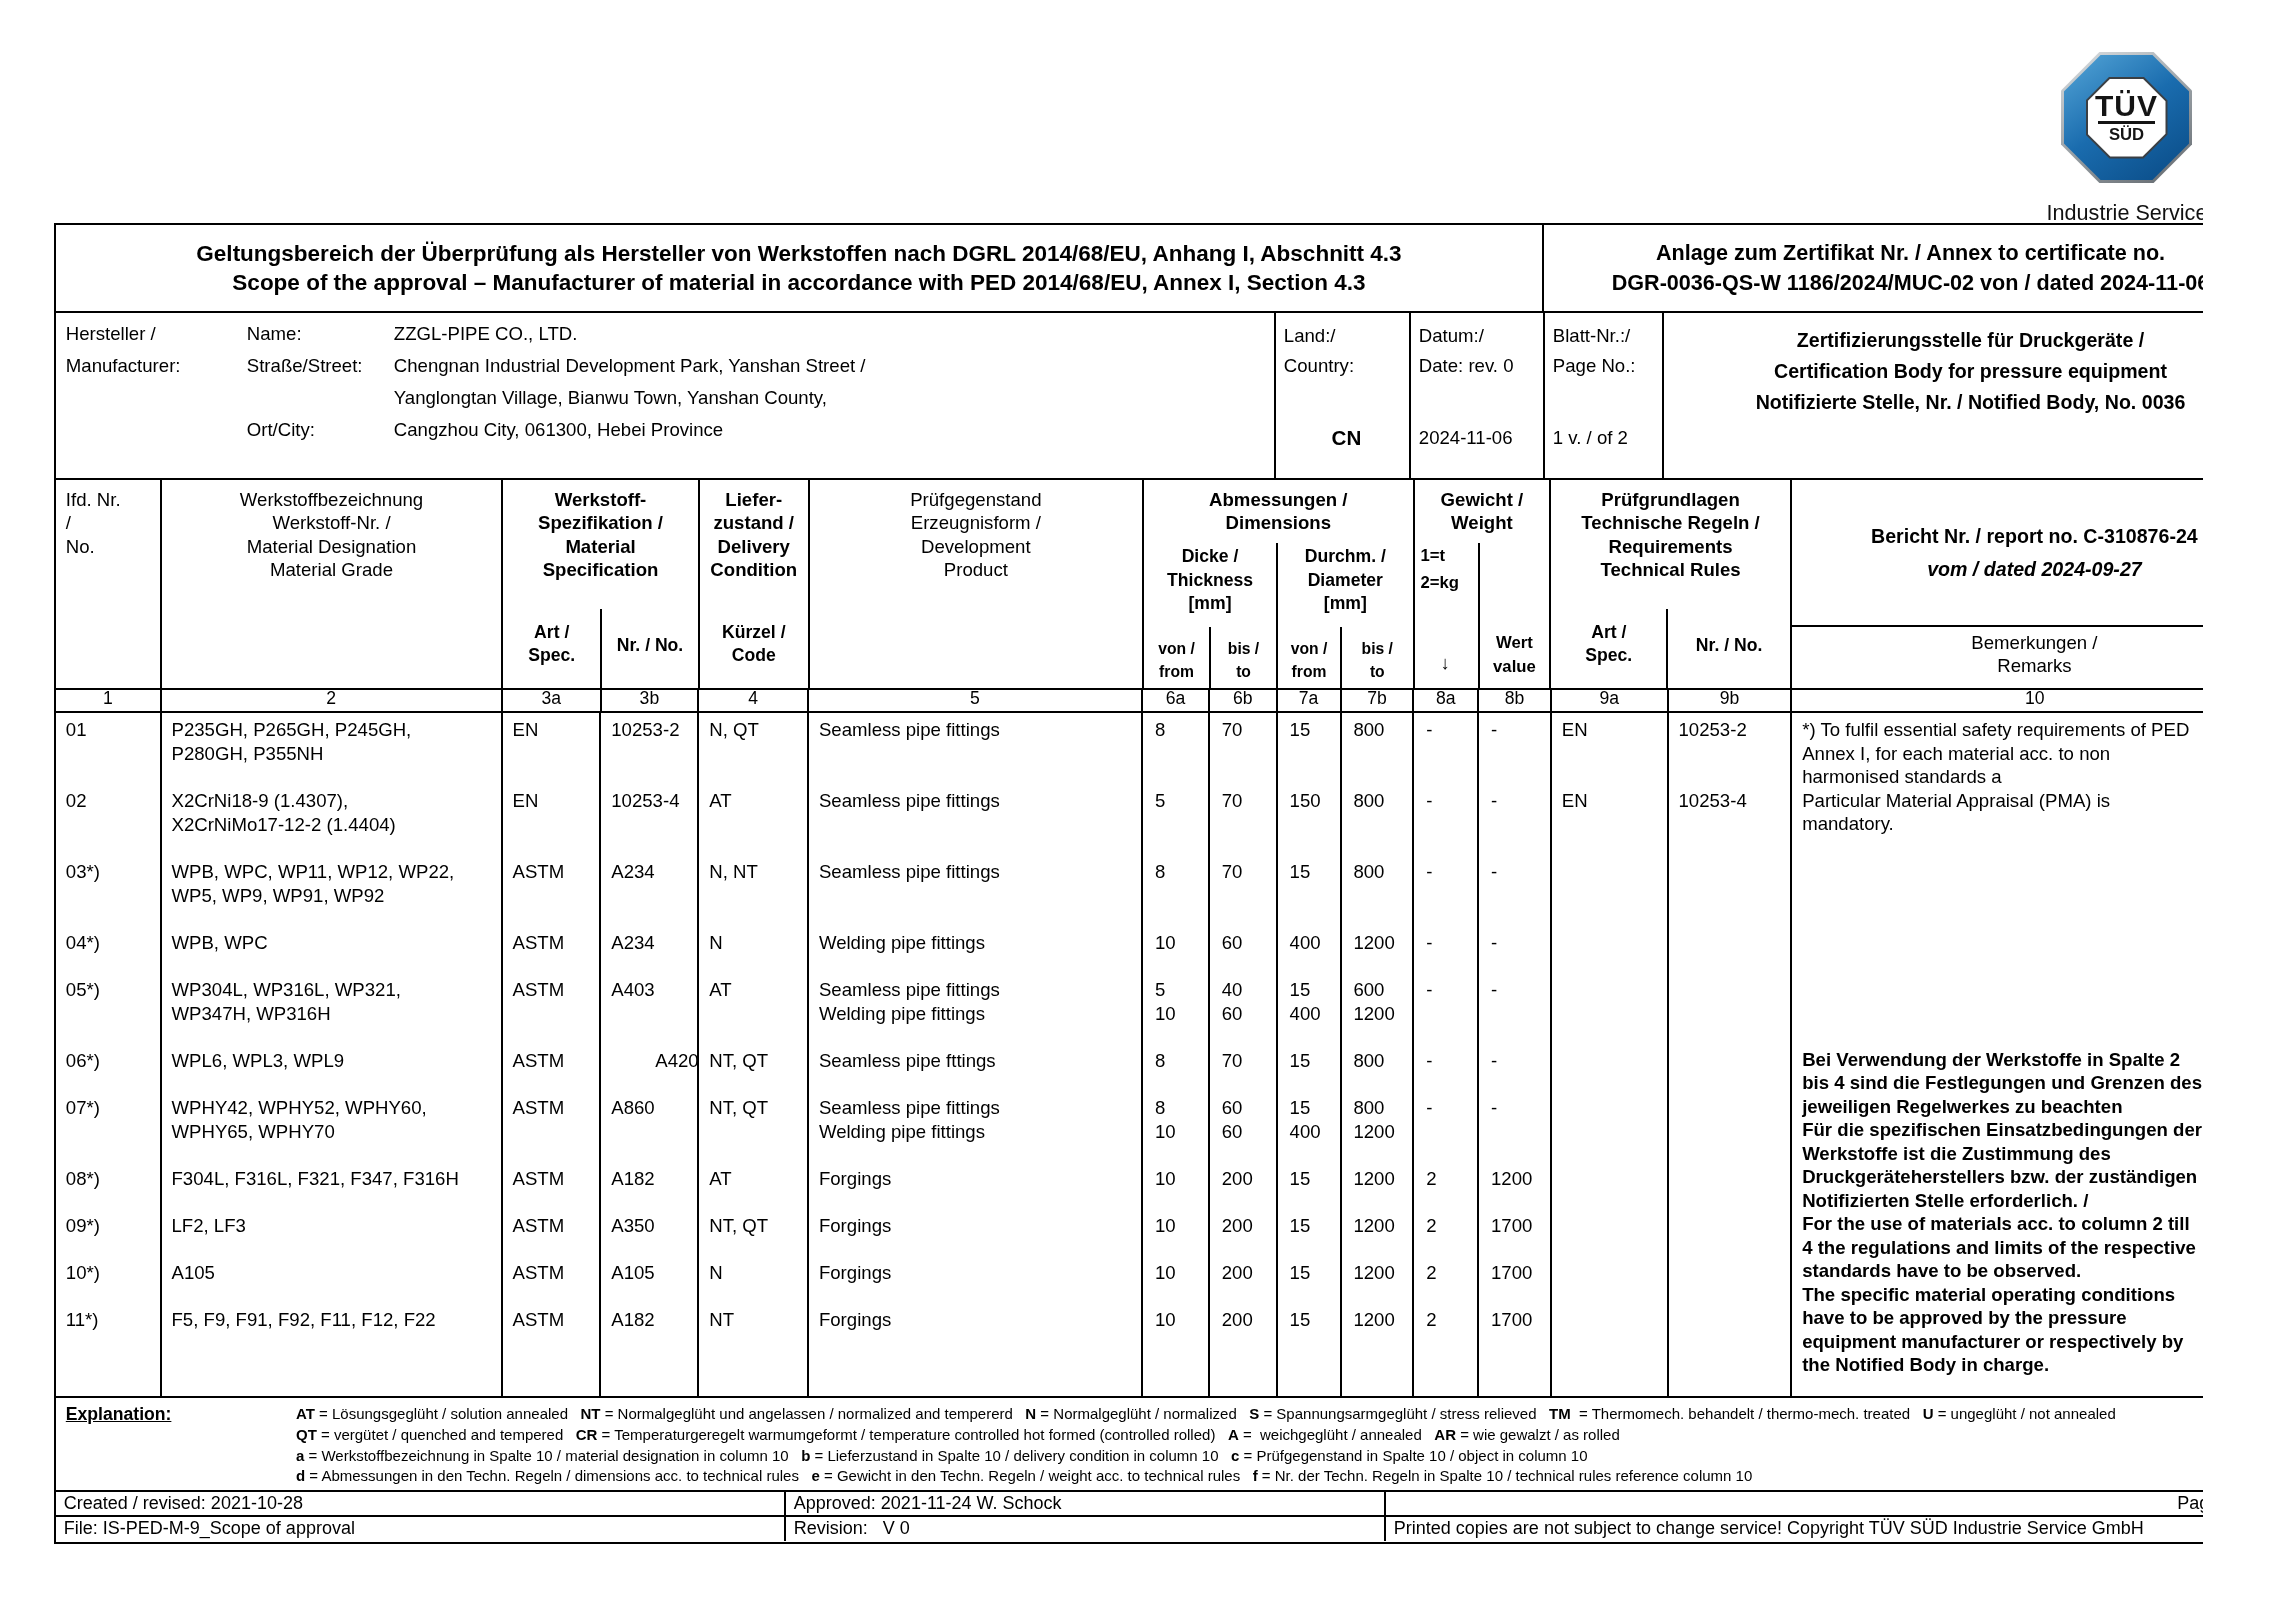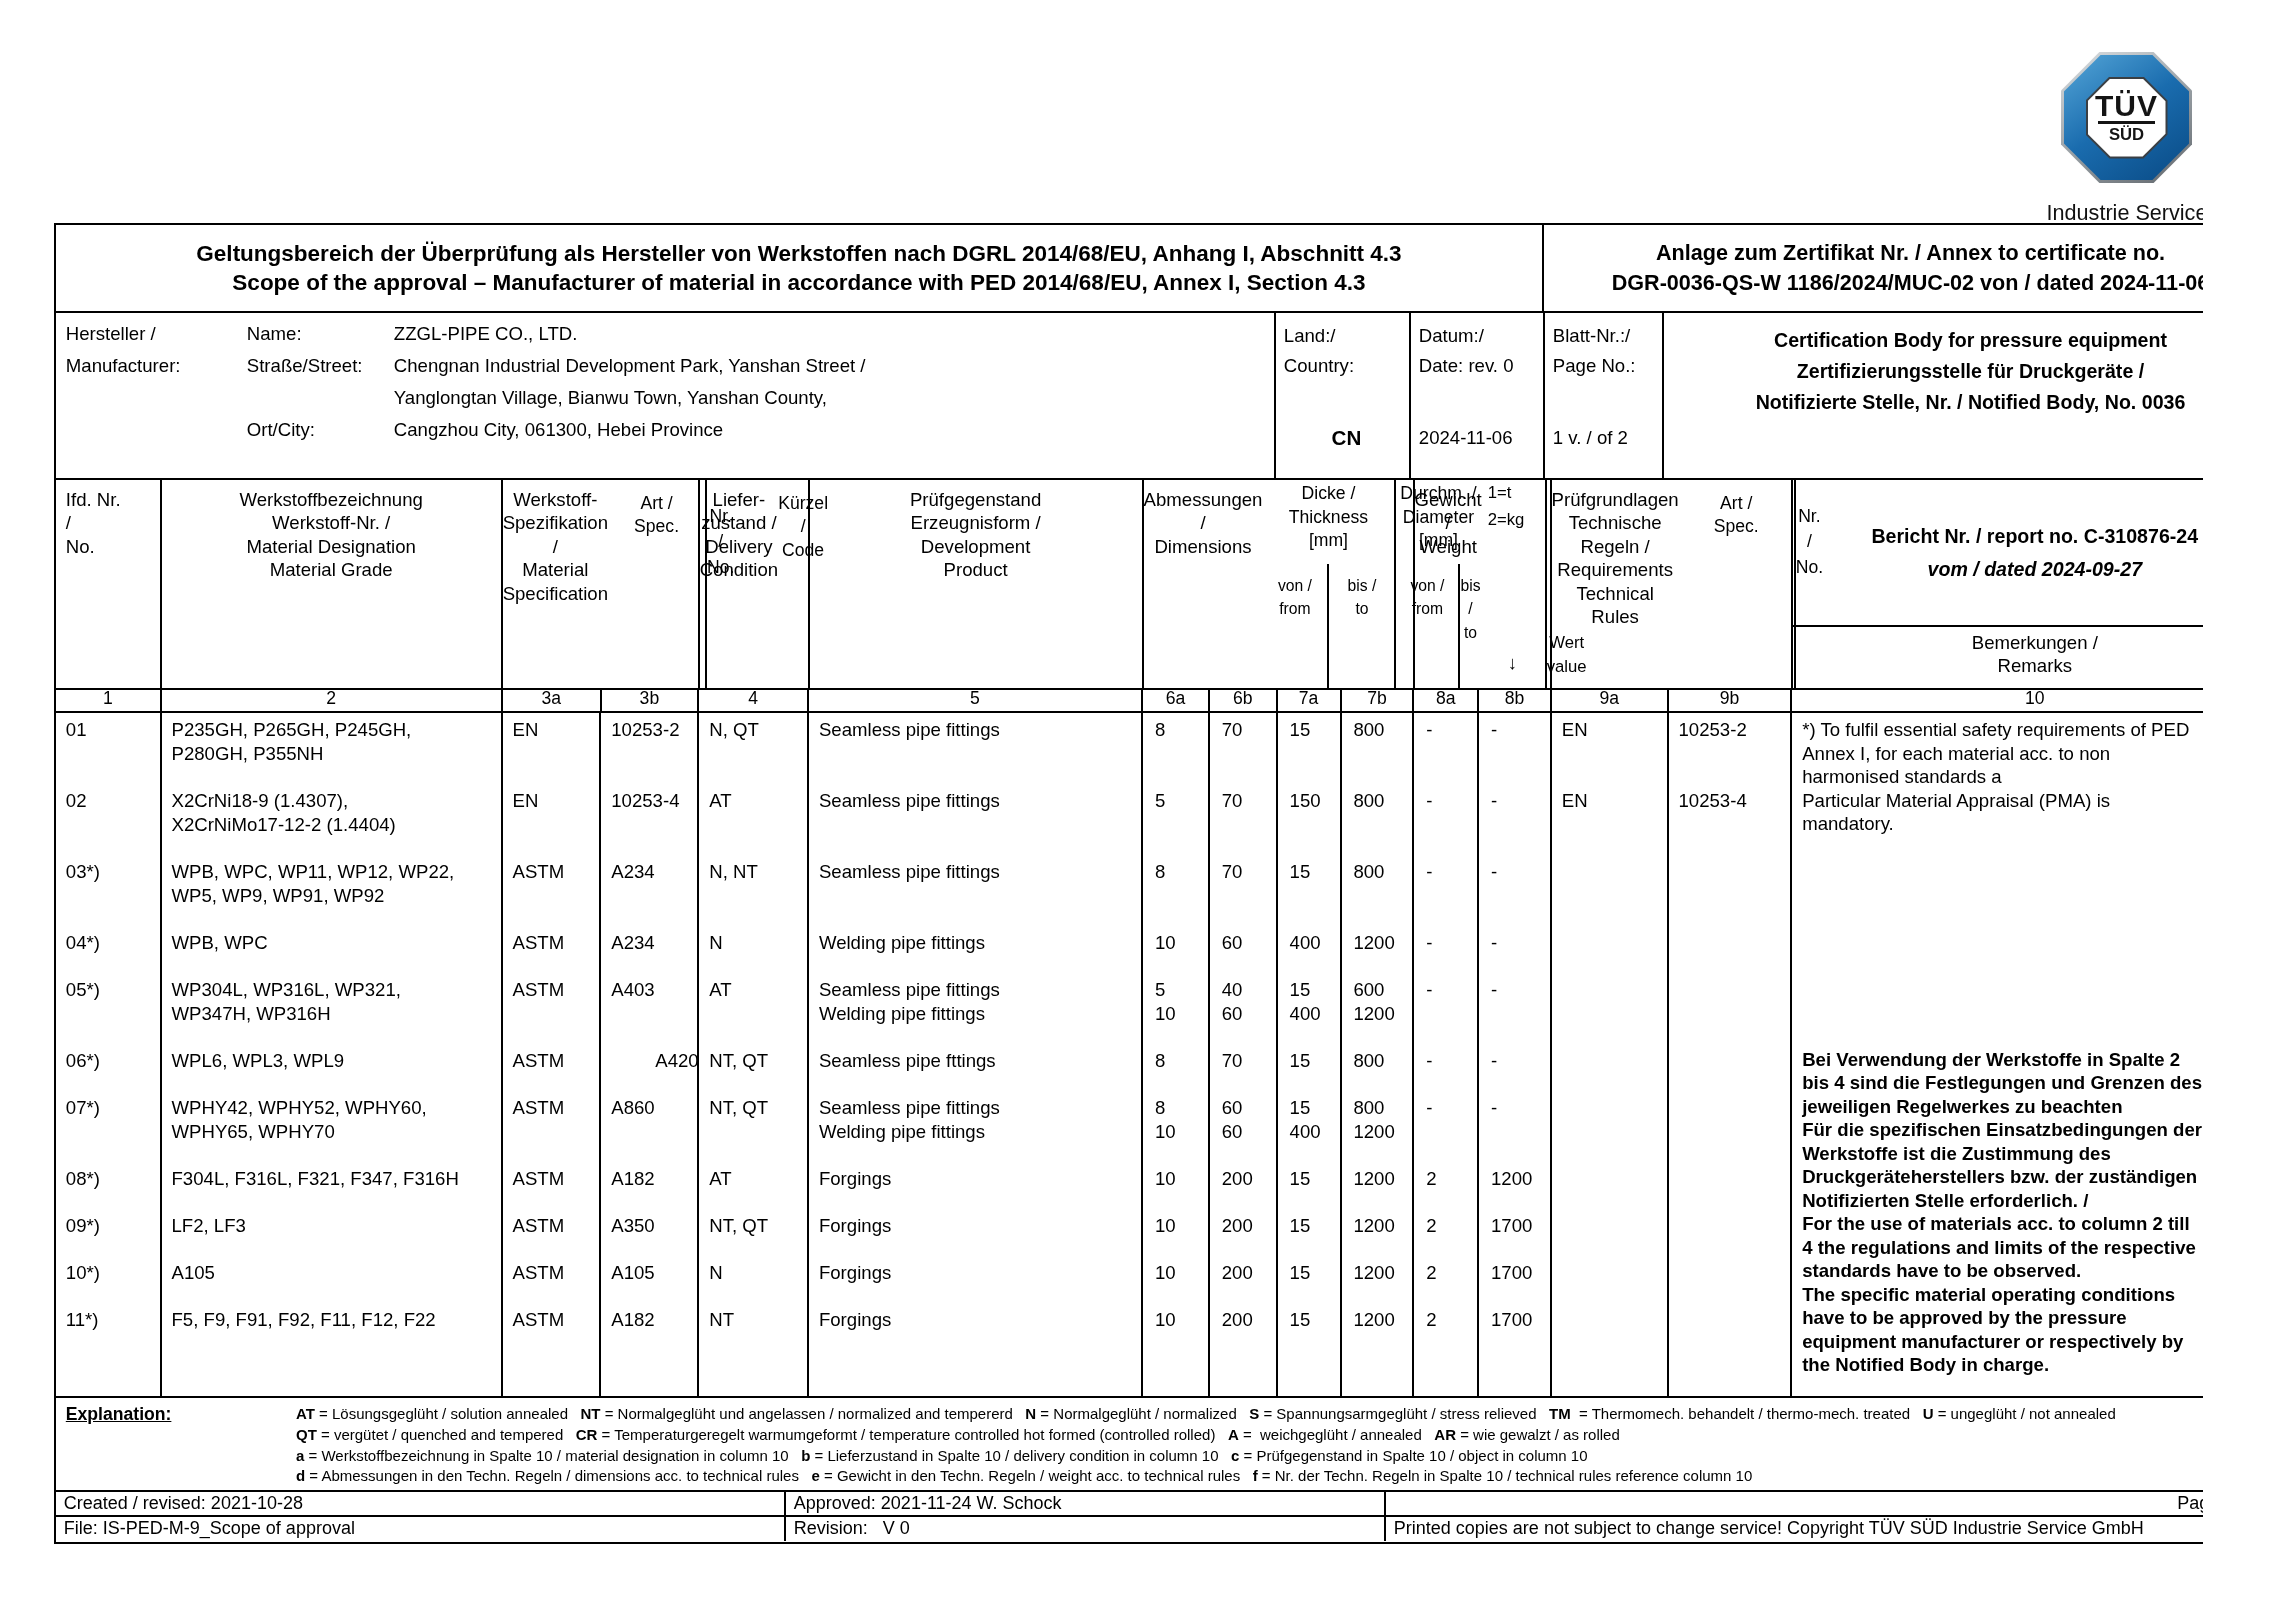--- a/index.html
+++ b/index.html
@@ -43,21 +43,21 @@
   
   .cw1{width:106px}.cw2{width:342px}.cw3a{width:99px}.cw3b{width:98px}.cw4{width:110px}
   .cw5{width:335px}.cw6a{width:67px}.cw6b{width:68px}.cw7a{width:64px}.cw7b{width:73px}
   .cw8a{width:65px}.cw8b{width:73px}.cw9a{width:117px}.cw9b{width:124px}.cw10{width:486px}
 
   
   .thead{height:208px;display:flex;font-size:18.6px;text-align:center;}
   .thead > div{border-right:2px solid #000;}
   .hc1{text-align:left;padding:7.8px 0 0 9.8px;line-height:32px;}
   .ttl{padding-top:7.8px;line-height:32px;}
-  .grp{display:flex;flex-direction:row;padding:0!important;}
+  .grp{display:flex;flex-direction:column;padding:0!important;font-weight:bold;}
   .gtitle4{height:129px;padding-top:7.8px;line-height:32px;}
   .gtitle2{height:63px;padding-top:7.8px;line-height:27.4px;}
   .gsub{flex:1;display:flex;}
   .gsub .sa{border-right:2px solid #000;padding-top:11.8px;line-height:25.5px;font-size:17.6px;}
   .gsub .sb{flex:1;padding-top:11.8px;line-height:25.5px;font-size:17.6px;}
   .gsub .sb.one{padding-top:23.5px;}
   .subplain{flex:1;padding-top:11.8px;line-height:25.5px;font-size:17.6px;}
   .gpair{flex:1;display:flex;}
   .gp{display:flex;flex-direction:column;}
   .gpA{width:134px;border-right:2px solid #000;}
@@ -163,22 +163,22 @@
         <div>Datum:/</div>
         <div>Date: rev. 0</div>
         <div class="pval">2024-11-06</div>
       </div>
       <div class="vcell w121">
         <div>Blatt-Nr.:/</div>
         <div>Page No.:</div>
         <div class="pval">1 v. / of 2</div>
       </div>
       <div class="certcell">
+        <div>Zertifizierungsstelle für Druckgeräte /</div>
         <div>Certification Body for pressure equipment</div>
-        <div>Zertifizierungsstelle für Druckgeräte /</div>
         <div>Notifizierte Stelle, Nr. / Notified Body, No. 0036</div>
       </div>
     </div>
 
     <div class="thead">
       <div class="cw1 hc1">
           <div class="ln">Ifd. Nr.</div>
           <div class="ln">/</div>
           <div class="ln">No.</div>
         </div>

